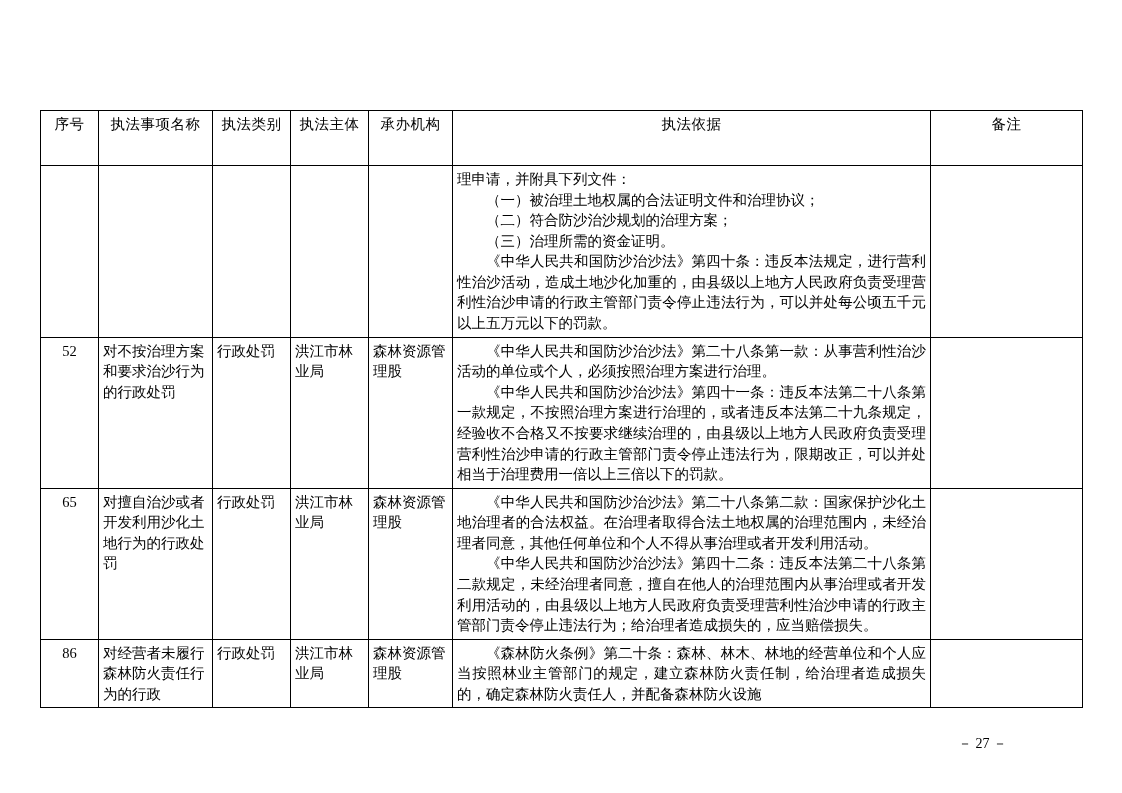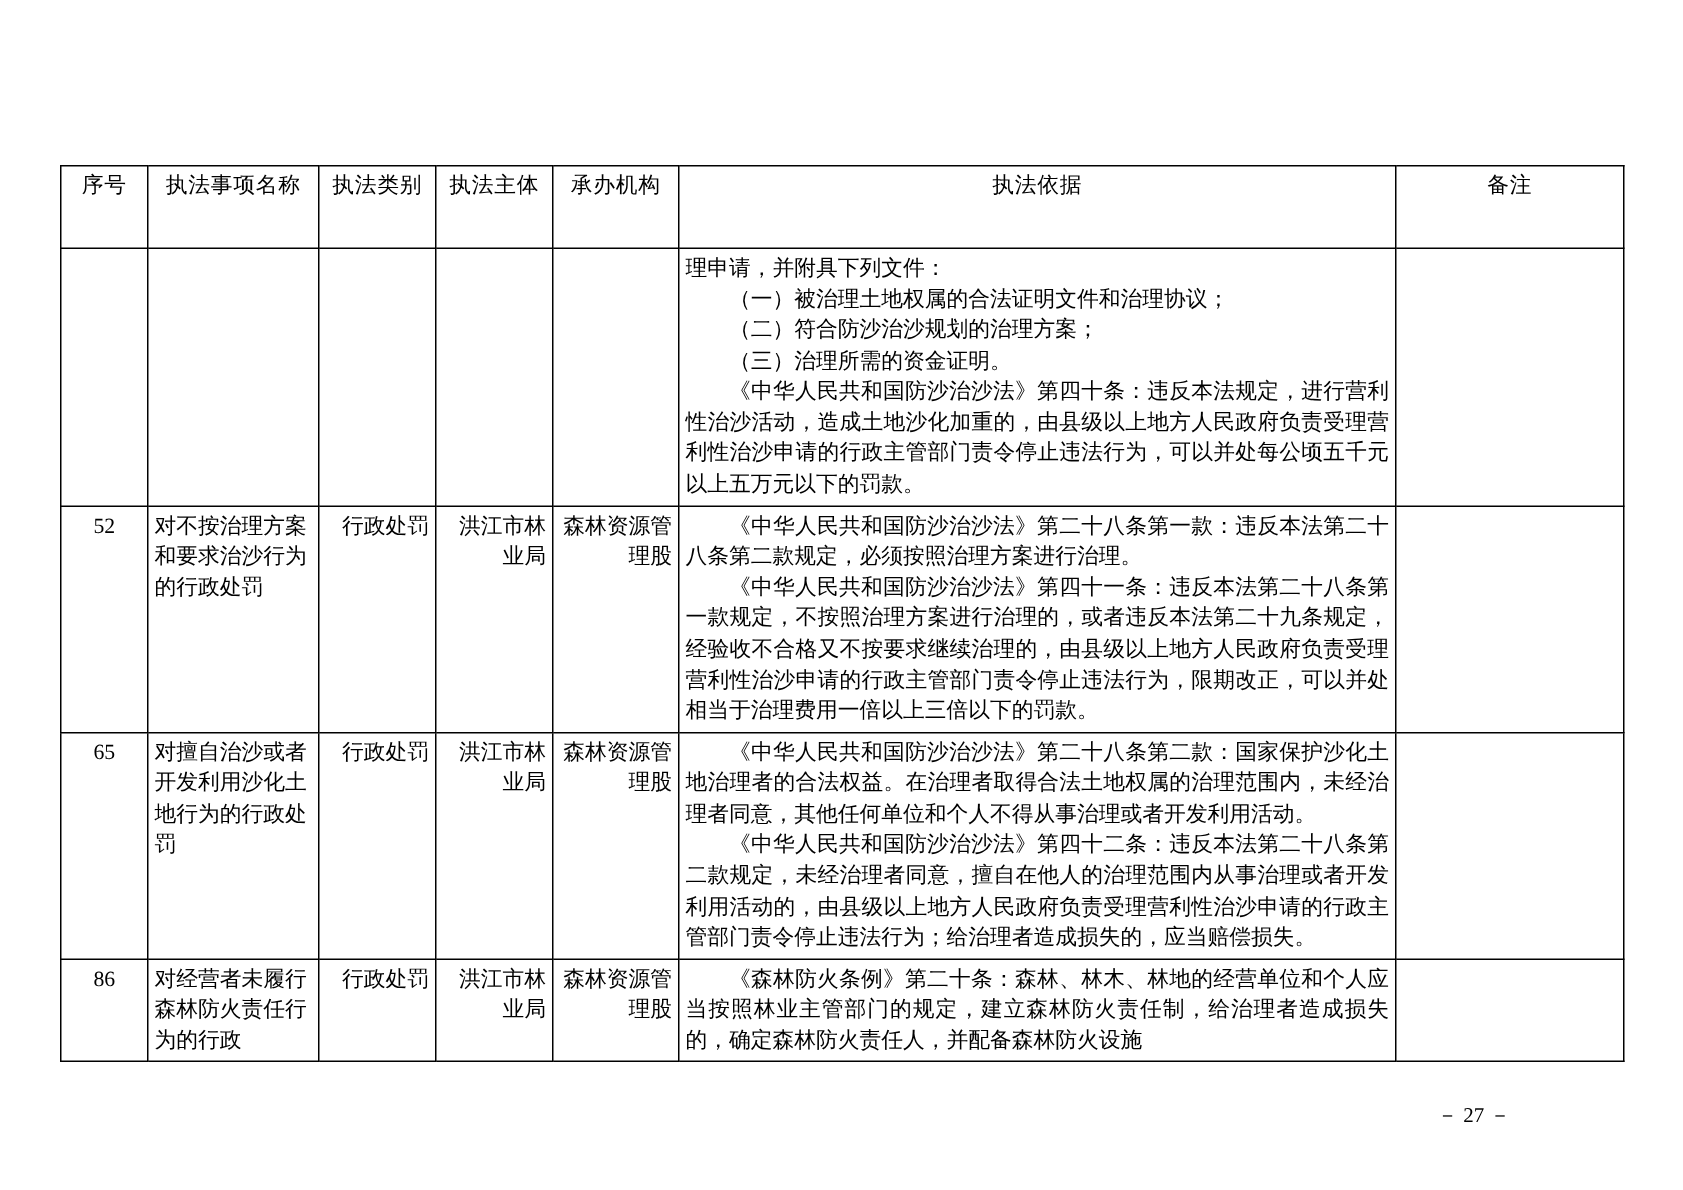--- a/index.html
+++ b/index.html
@@ -51,21 +51,21 @@
   col.c6 { width: 152px; }
 
   thead td {
     text-align: center;
     vertical-align: middle;
     height: 48px;
     font-size: 15px;
     letter-spacing: 0.5px;
   }
   td.center-mid {
-    text-align: right;
+    text-align: left;
     vertical-align: middle;
   }
   td.num {
     text-align: center;
     vertical-align: middle;
     font-family: "Liberation Serif", serif;
     font-size: 15px;
   }
   td.name-cell {
     text-align: left;
@@ -142,21 +142,21 @@
           <td></td>
         </tr>
 
         <tr>
           <td class="num">52</td>
           <td class="name-cell">对不按治理方案和要求治沙行为的行政处罚</td>
           <td class="center-mid">行政处罚</td>
           <td class="center-mid">洪江市林业局</td>
           <td class="center-mid">森林资源管理股</td>
           <td class="basis">
-            <p class="cellline ind">《中华人民共和国防沙治沙法》第二十八条第一款：违反本法第二十八条第二款规定，必须按照治理方案进行治理。</p>
+            <p class="cellline ind">《中华人民共和国防沙治沙法》第二十八条第一款：从事营利性治沙活动的单位或个人，必须按照治理方案进行治理。</p>
             <p class="cellline ind">《中华人民共和国防沙治沙法》第四十一条：违反本法第二十八条第一款规定，不按照治理方案进行治理的，或者违反本法第二十九条规定，经验收不合格又不按要求继续治理的，由县级以上地方人民政府负责受理营利性治沙申请的行政主管部门责令停止违法行为，限期改正，可以并处相当于治理费用一倍以上三倍以下的罚款。</p>
           </td>
           <td></td>
         </tr>
 
         <tr>
           <td class="num">65</td>
           <td class="name-cell">对擅自治沙或者开发利用沙化土地行为的行政处罚</td>
           <td class="center-mid">行政处罚</td>
           <td class="center-mid">洪江市林业局</td>

